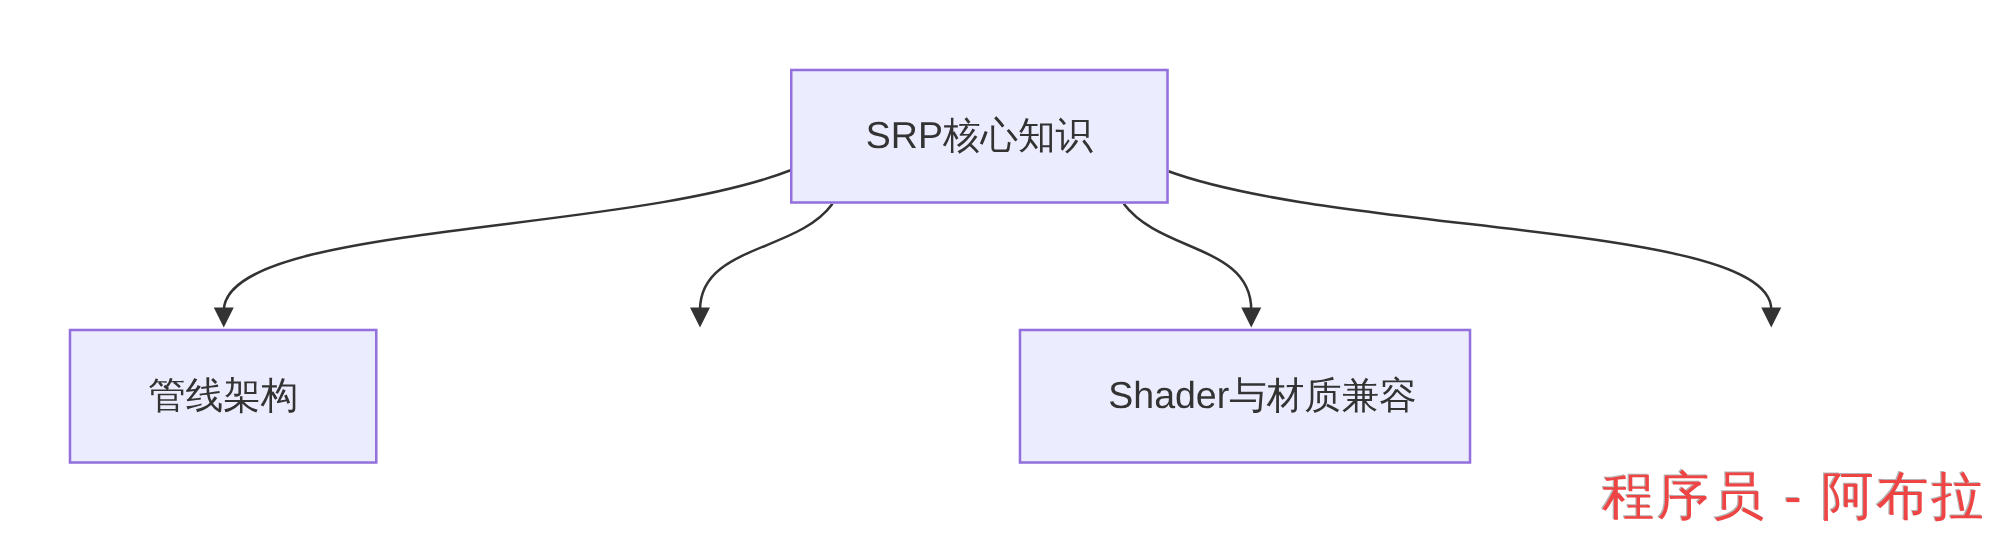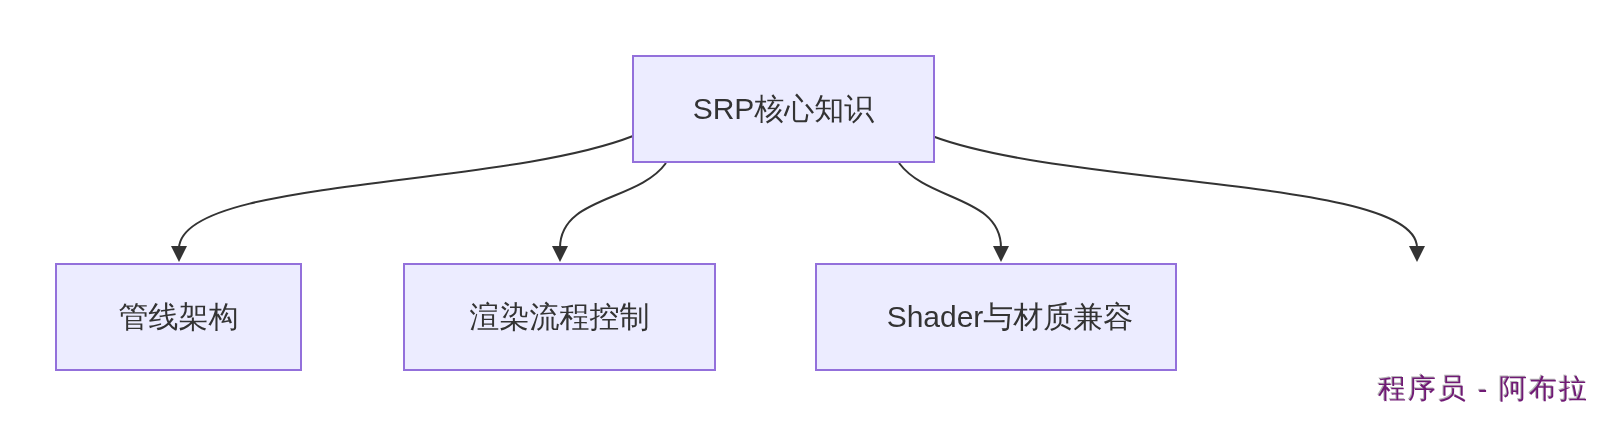--- a/index.html
+++ b/index.html
@@ -46,24 +46,24 @@
   }
   .node-root     { left: 632px;  top: 55px;  width: 303px; height: 108px; }
   .node-child-1  { left: 55px;   top: 263px; width: 247px; height: 108px; }
   .node-child-2  { left: 403px;  top: 263px; width: 313px; height: 108px; }
   .node-child-3  { left: 815px;  top: 263px; width: 362px; height: 108px; padding-left: 28px; }
   .node-child-4  { left: 1293px; top: 263px; width: 249px; height: 108px; }
   .watermark {
     position: absolute;
     top: 374px;
     right: 8px;
-    font-size: 28px;
+    font-size: 42px;
     line-height: 1.1;
     letter-spacing: 2px;
-    color: #701a75;
+    color: #ef4444;
     text-shadow: -1px -1px 0 #b5b5b5, 1px 1px 0 #ffffff;
     white-space: nowrap;
   }
 </style>
 </head>
 <body>
 
 <div class="canvas">
 
   <svg class="edges-layer" viewBox="0 0 1597 428" xmlns="http://www.w3.org/2000/svg">
@@ -78,23 +78,20 @@
   </svg>
 
   <div class="node node-root">
     <span>SRP核心知识</span>
   </div>
 
   <div class="node node-child-1">
     <span>管线架构</span>
   </div>
 
-  <div class="node node-child-2">
-    <span>渲染流程控制</span>
-  </div>
 
   <div class="node node-child-3">
     <span>Shader与材质兼容</span>
   </div>
 
 
   <div class="watermark">程序员 - 阿布拉</div>
 
 </div>
 

